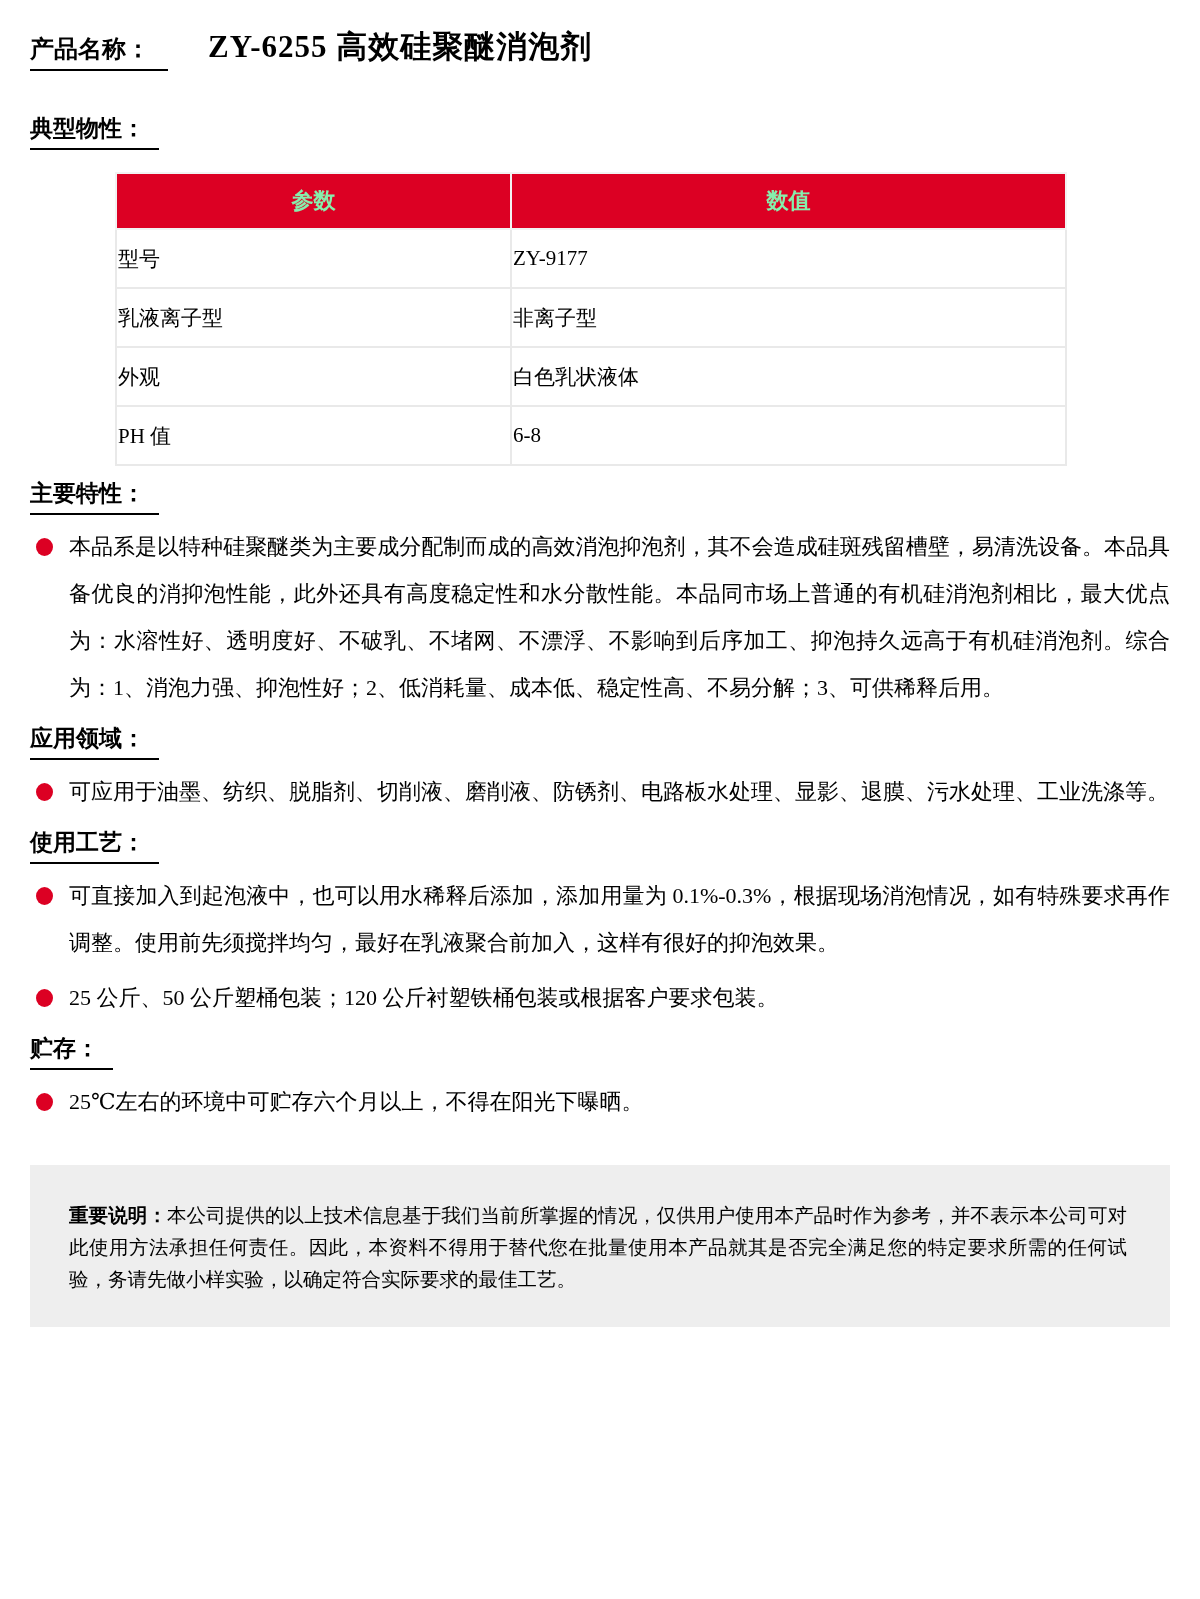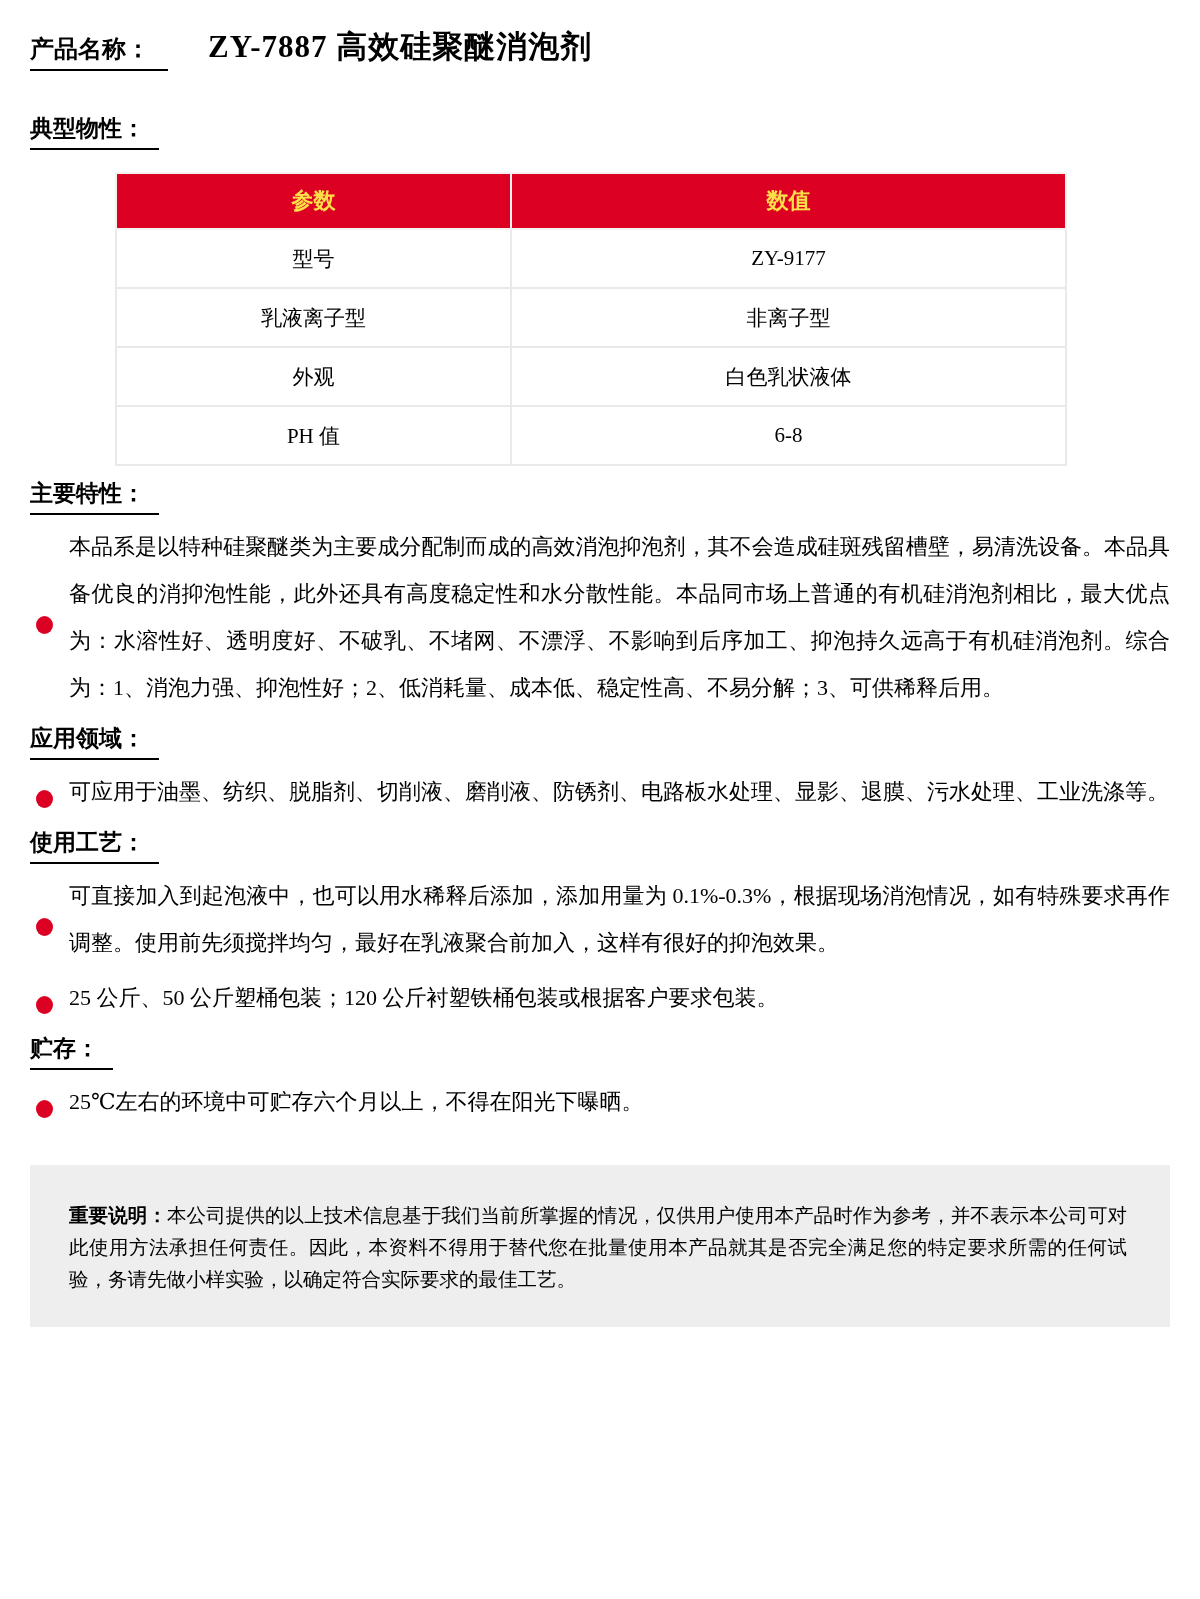--- a/index.html
+++ b/index.html
@@ -43,39 +43,39 @@
 
   
   .props-table {
     border-collapse: collapse;
     table-layout: fixed;
     width: 950px;
     margin: 22px 0 0 85px;
   }
   .props-table th {
     background: var(--accent);
-    color: #fde047;
+    color: #86efac;
     font-weight: 700;
     font-size: 22px;
     height: 56px;
     border: 2px solid #f2f2f2;
     text-align: center;
   }
   .props-table td {
     background: #fff;
     border: 2px solid var(--grid);
     font-size: 21px;
     height: 59px;
-    text-align: center;
+    text-align: left;
   }
   .col-param { width: 395px; }
   .col-value { width: 555px; }
 
   
-  .bullet-item { display: flex; align-items: center; margin: 8px 0 0 6px; }
+  .bullet-item { display: flex; align-items: flex-start; margin: 8px 0 0 6px; }
   .bullet-dot {
     flex: 0 0 auto;
     width: 17px; height: 18px;
     border-radius: 50%;
     background: var(--accent);
     margin: 15px 16px 0 0;
   }
   .bullet-text {
     margin: 0; flex: 1;
     font-size: 22px;
@@ -97,21 +97,21 @@
   }
   .note-label { font-weight: 700; }
 </style>
 </head>
 <body>
 
 <div class="page">
 
   <div class="title-row">
     <span class="title-label">产品名称：</span>
-    <span class="title-value">ZY-7887 高效硅聚醚消泡剂</span>
+    <span class="title-value">ZY-6255 高效硅聚醚消泡剂</span>
   </div>
 
   <div>
     <span class="section-heading first">典型物性：</span>
   </div>
 
   <table class="props-table">
     <colgroup>
         <col class="col-param">
         <col class="col-value">

